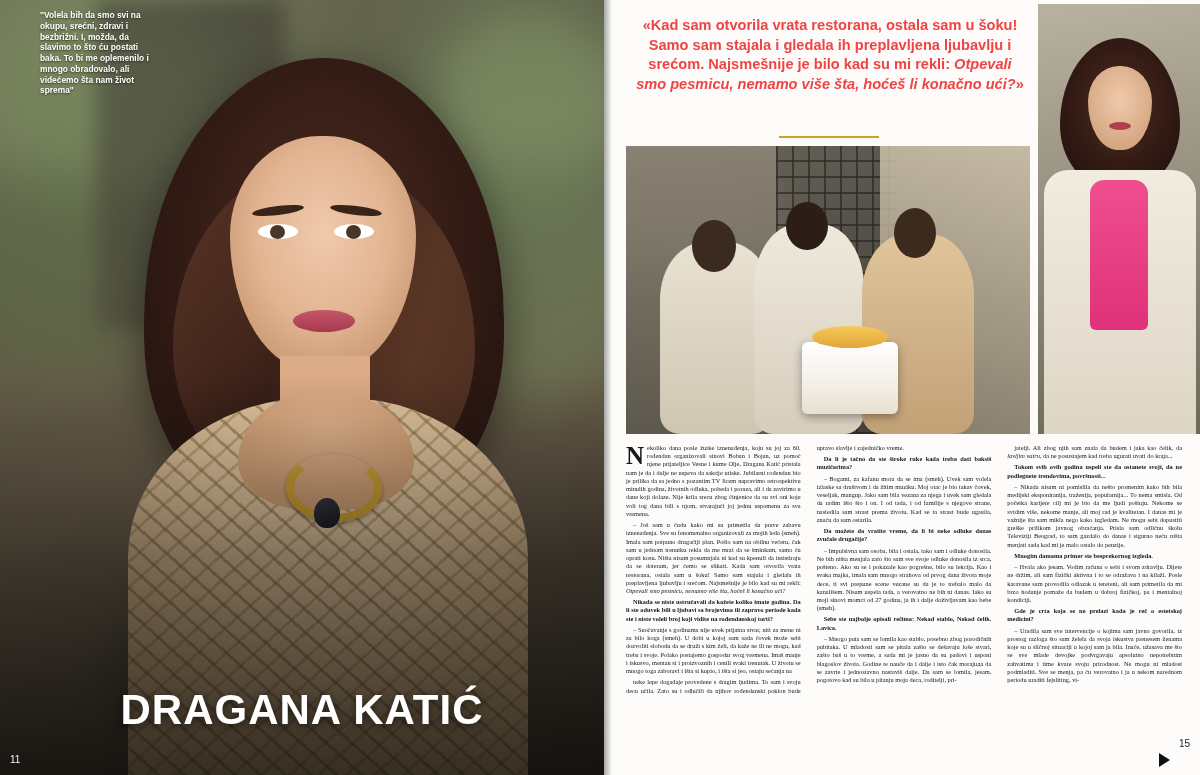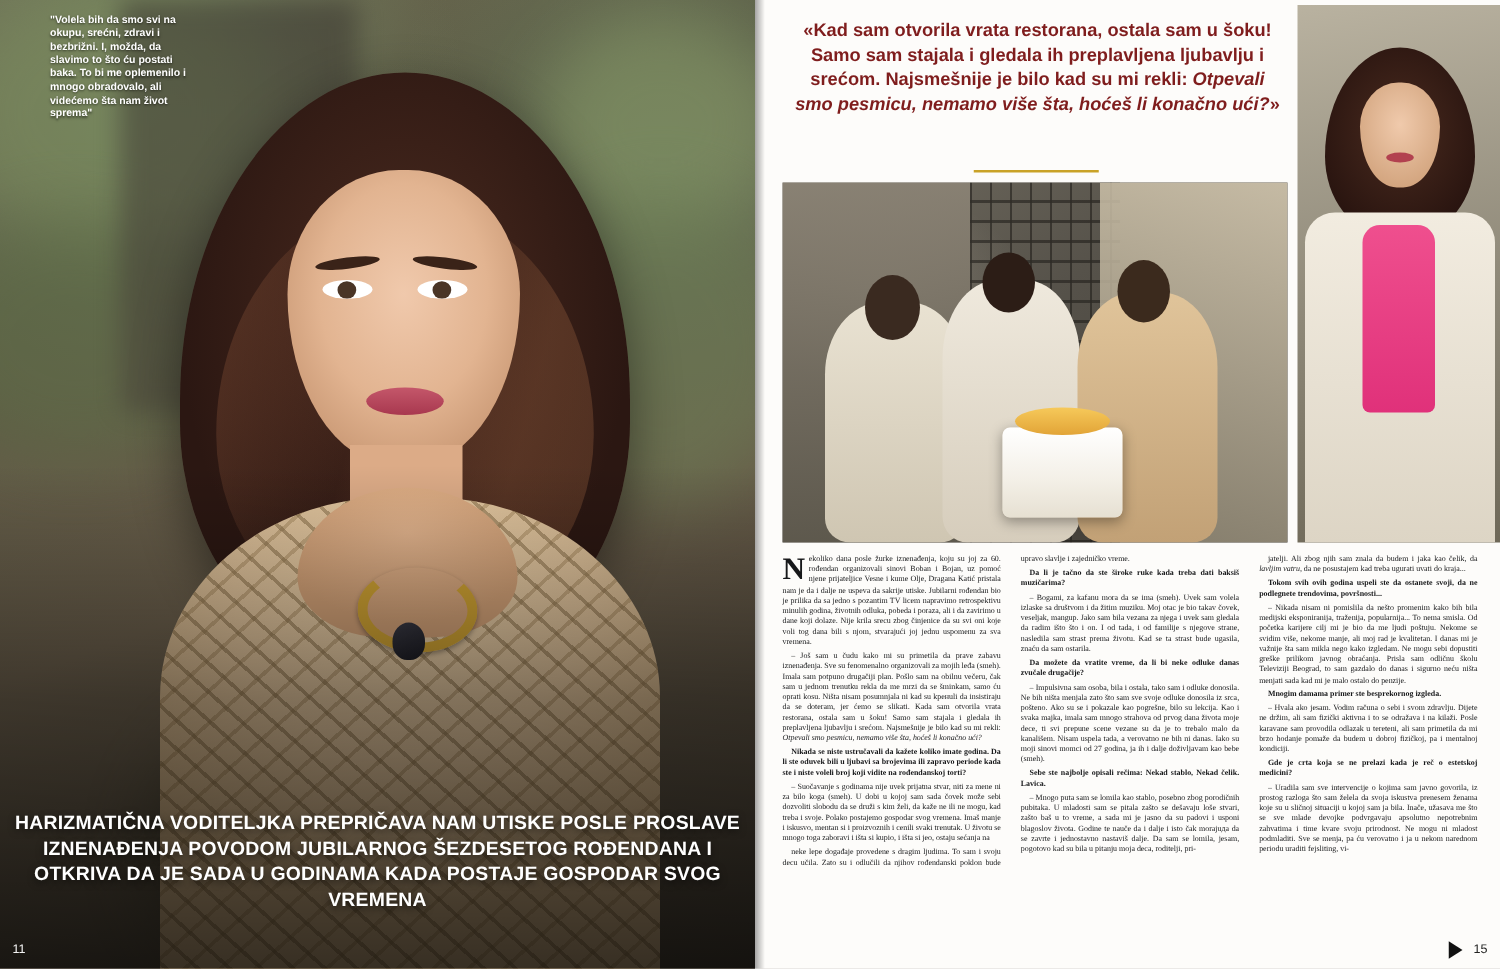--- a/index.html
+++ b/index.html
@@ -124,21 +124,21 @@
     font-family:"Liberation Sans", sans-serif;opacity:.95;
   }
 
   
   .page-right{position:relative;width:596px;height:775px;background:#fdfcfa;overflow:hidden;}
   .gutter{position:absolute;left:0;top:0;width:8px;height:775px;
     background:linear-gradient(90deg,rgba(0,0,0,.35),rgba(0,0,0,0));}
 
   .headline-quote{
     position:absolute;left:30px;top:16px;width:392px;
-    text-align:center;color:#7f1d1d;
+    text-align:center;color:#ef4444;
     font-family:"Liberation Sans", sans-serif;font-weight:bold;
     font-size:14.6px;line-height:1.34;
   }
   .headline-quote em{font-style:italic;font-weight:bold;}
   .rule{position:absolute;left:175px;top:136px;width:100px;height:2px;background:#c9a227;}
 
   .photo-small{
     position:absolute;left:22px;top:146px;width:404px;height:288px;
     background:
       radial-gradient(ellipse 40% 40% at 20% 30%, rgba(255,240,220,.20), rgba(0,0,0,0) 70%),
@@ -193,21 +193,21 @@
   }
   .body-cols p{margin:0 0 3px 0;text-indent:7px;}
   .body-cols p.noind{text-indent:0;}
   .body-cols b{font-weight:bold;}
   .body-cols i{font-style:italic;}
   .dropcap{
     float:left;font-size:25px;line-height:.82;font-weight:bold;
     padding:2px 3px 0 0;font-family:"Liberation Serif", serif;
   }
   .folio-r{
-    position:absolute;right:10px;bottom:10px;color:#222;font-size:10px;
+    position:absolute;right:10px;bottom:26px;color:#222;font-size:10px;
     font-family:"Liberation Sans", sans-serif;
     margin-top:48px;
   }
   .arrow{
     position:absolute;right:30px;bottom:8px;width:0;height:0;
     border-left:11px solid #111;border-top:7px solid transparent;border-bottom:7px solid transparent;
   }
 </style>
 </head>
 <body>
@@ -238,21 +238,21 @@
       <div class="skin-chest"></div>
       <div class="necklace"></div>
       <div class="pendant"></div>
     </div>
 
     <div class="vignette"></div>
 
     <div class="pull-quote">"Volela bih da smo svi na okupu, srećni, zdravi i bezbrižni. I, možda, da slavimo to što ću postati baka. To bi me oplemenilo i mnogo obradovalo, ali videćemo šta nam život sprema"</div>
 
     <div class="name-block">
-      <div class="kicker">HARIZMATIČNA VODITELJKA PREPRIČAVA NAM UTISKE POSLE PROSLAVE IZNENAĐENJA POVODOM JUBILARNOG ŠEZDESETOG ROĐENDANA I OTKRIVA DA JE SADA U GODINAMA KADA POSTAJE GOSPODAR SVOG VREMENA</div>
+      <div class="name">DRAGANA KATIĆ</div>
     </div>
 
     <div class="folio-l">11</div>
   </div>
 
   <div class="page-right">
     <div class="gutter"></div>
 
     <div class="headline-quote">
       <span>«Kad sam otvorila vrata restorana, ostala sam u šoku! Samo sam stajala i gledala ih preplavljena ljubavlju i srećom. Najsmešnije je bilo kad su mi rekli: </span><em>Otpevali smo pesmicu, nemamo više šta, hoćeš li konačno ući?</em><span>»</span>

